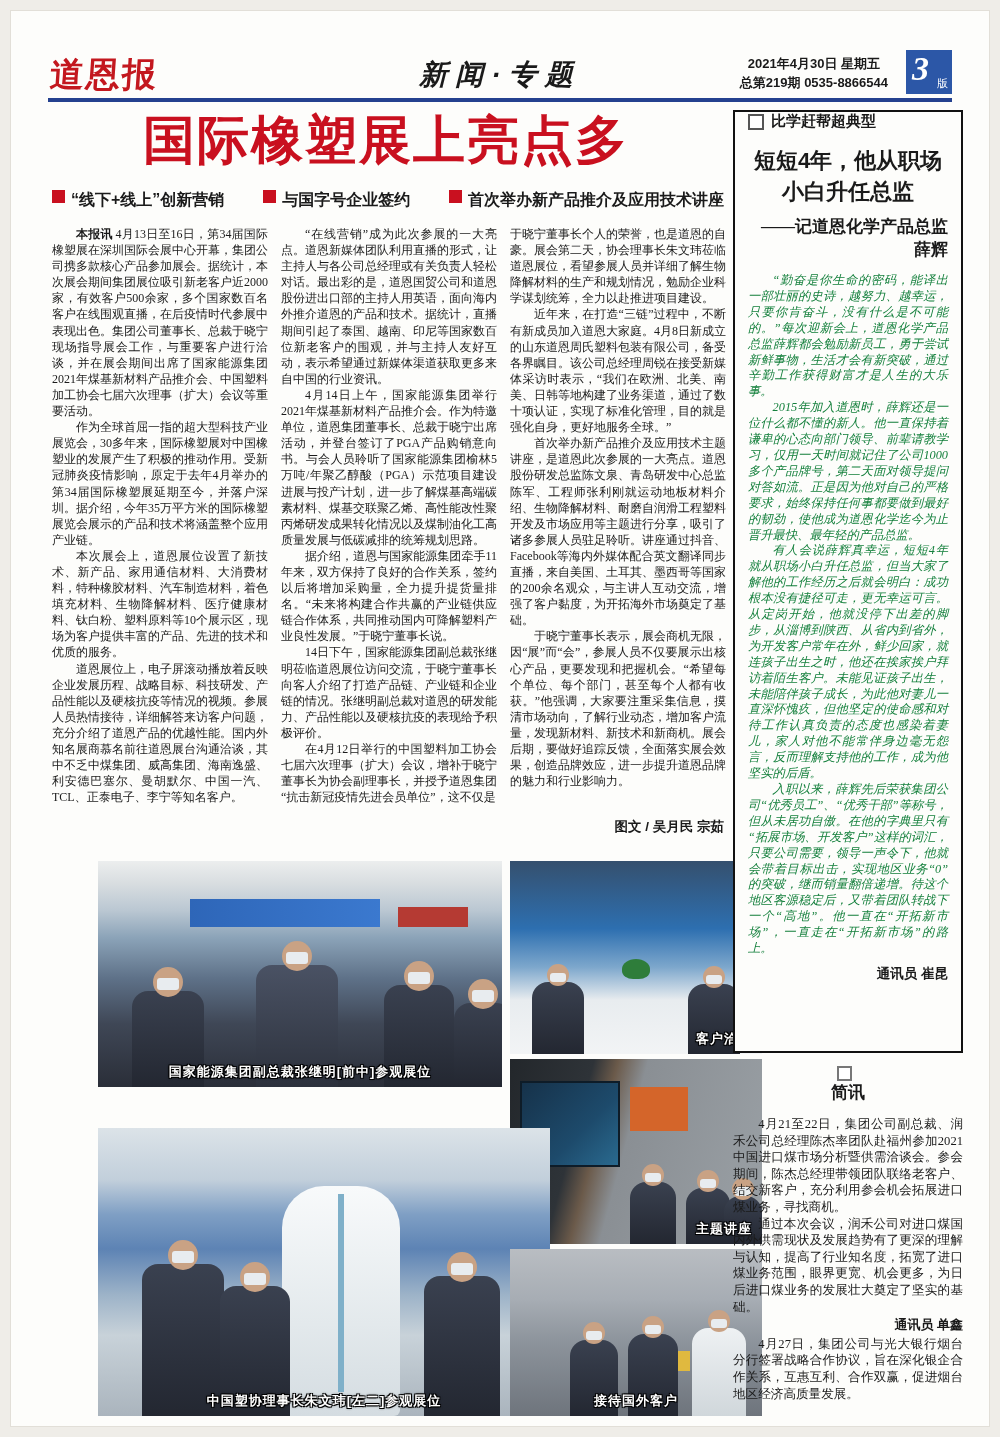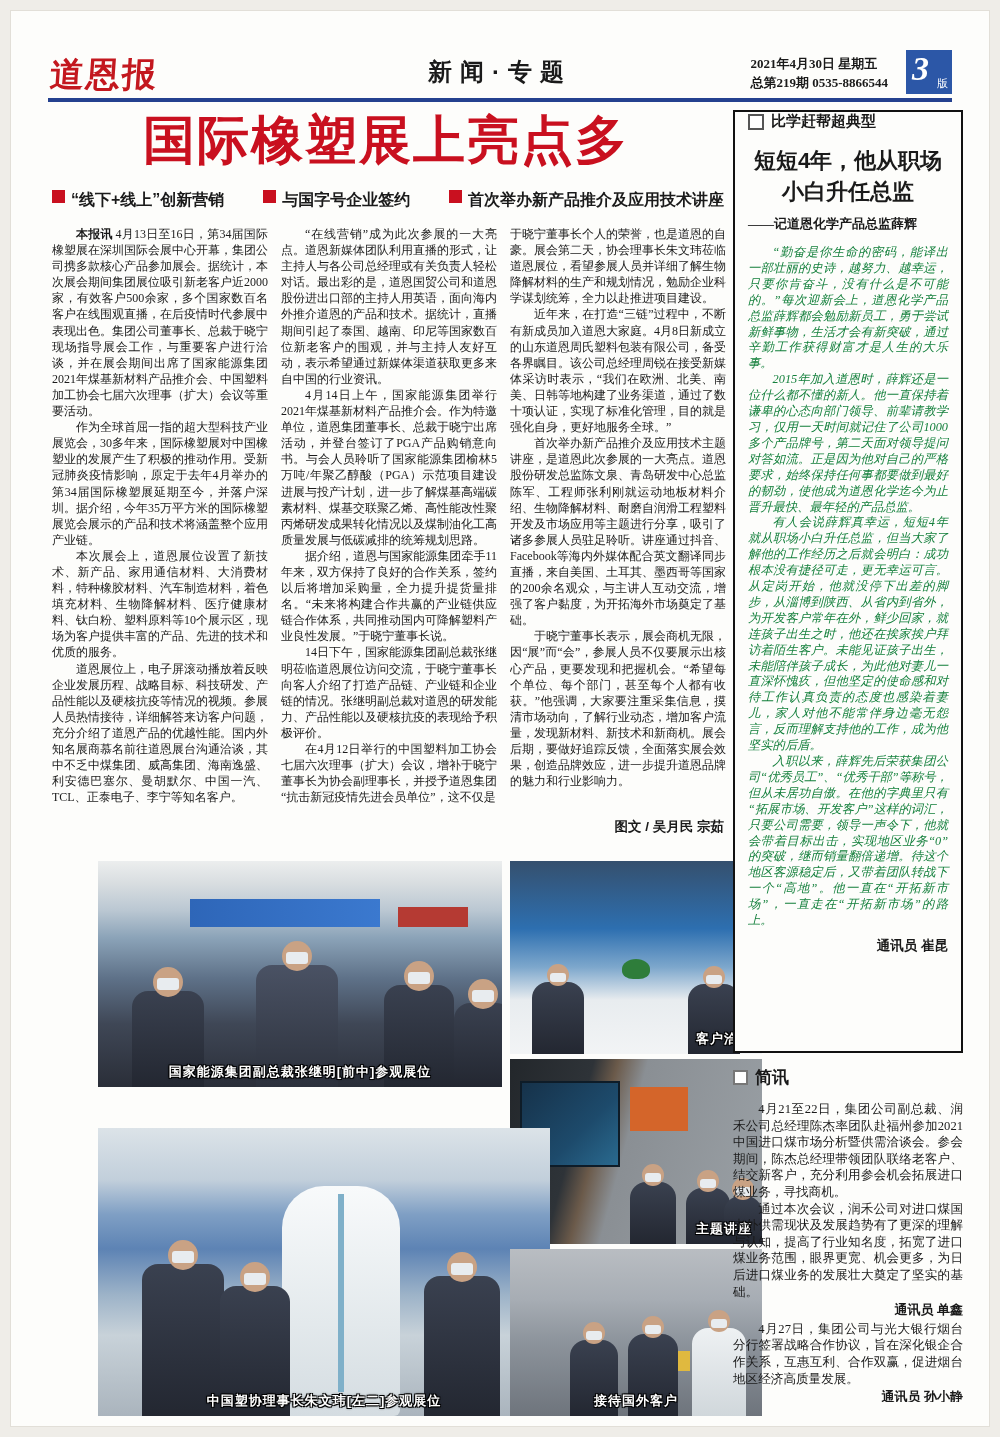--- a/index.html
+++ b/index.html
@@ -4,23 +4,23 @@
 <style>
   html,body{margin:0;padding:0;background:#e9e7e1;}
   .page{position:relative;width:1000px;height:1437px;background:#fdfdfb;overflow:hidden;
         box-shadow:inset 0 0 0 10px #efede8, inset 0 0 0 11px #e2dfd8;
         font-family:"Liberation Serif",serif;color:#1a1a1a;}
   
   .masthead{position:absolute;left:48px;top:48px;width:904px;height:48px;}
   .logo{position:absolute;left:2px;top:4px;font-size:34px;font-weight:bold;color:#c3181f;
         font-family:"Liberation Serif",serif;transform:skewX(-4deg);letter-spacing:2px;}
   .section{position:absolute;left:50%;top:8px;transform:translateX(-50%);
-           font-size:24px;font-weight:bold;letter-spacing:8px;font-family:"Liberation Sans",sans-serif;}
+           font-size:28px;font-weight:bold;letter-spacing:8px;font-family:"Liberation Sans",sans-serif;font-style:italic;}
   .dateblock{position:absolute;right:64px;top:6px;font-size:13px;font-weight:bold;line-height:19px;
-             font-family:Liberation Serif, serif;white-space:nowrap;}
+             font-family:Liberation Sans, sans-serif;white-space:nowrap;text-align:center;}
   .pagebox{position:absolute;right:0;top:2px;width:46px;height:44px;background:#2c57a7;color:#fff;}
   .pnum{position:absolute;left:6px;top:0px;font-size:34px;font-weight:bold;font-style:italic;
         font-family:"Liberation Serif",serif;}
   .punit{position:absolute;right:4px;bottom:3px;font-size:11px;font-family:"Liberation Sans",sans-serif;}
   .rule{position:absolute;left:48px;width:904px;top:98px;height:4px;background:#24418f;}
   
   .headline{position:absolute;left:48px;top:106px;width:676px;margin:0;text-align:center;
             font-size:52px;font-weight:bold;color:#c9101f;letter-spacing:2px;
             font-family:"Liberation Sans",sans-serif;}
   .subheads{position:absolute;left:52px;top:190px;width:672px;display:flex;justify-content:space-between;}
@@ -72,29 +72,29 @@
   .photo-e .folder{position:absolute;left:152px;top:102px;width:28px;height:20px;background:#e0b93f;}
   
   .feature{position:absolute;left:733px;top:110px;width:230px;height:943px;border:2.5px solid #111;
            box-sizing:border-box;padding:0 13px;background:#fdfdfb;}
   .kicker{display:flex;align-items:center;font-size:15px;font-weight:bold;
           font-family:"Liberation Sans",sans-serif;margin-bottom:14px;}
   .sqo{display:inline-block;width:12px;height:12px;border:2px solid #555;margin-right:7px;flex:none;background:#fff;}
   .ftitle{text-align:center;margin-bottom:8px;}
   .ftitle-line{font-size:22px;font-weight:bold;line-height:31px;letter-spacing:0px;
                font-family:"Liberation Sans",sans-serif;white-space:nowrap;}
-  .fsub{text-align:left;font-size:13px;margin:4px 0 12px 0;font-weight:bold;}
+  .fsub{text-align:right;font-size:17px;margin:4px 0 12px 0;font-weight:bold;}
   .fbody{font-size:12.3px;line-height:15.9px;text-align:justify;font-style:italic;color:#15803d;}
   .fbody p{margin:0;text-indent:2em;}
   .fbyline{text-align:right;font-size:13.5px;font-weight:bold;margin-top:8px;
            font-family:"Liberation Sans",sans-serif;}
   
   .briefs{position:absolute;left:733px;top:1066px;width:230px;height:336px;overflow:hidden;}
   .btitle{display:flex;align-items:center;font-size:17px;font-weight:bold;
-          font-family:"Liberation Sans",sans-serif;margin-bottom:12px;}
+          font-family:"Liberation Sans",sans-serif;margin-bottom:12px;flex-direction:column;}
   .btitle .sqo{width:11px;height:11px;border-color:#777;}
   .bbody{font-size:12.6px;line-height:16.6px;text-align:justify;}
   .bbody p{margin:0;text-indent:2em;}
   .bbyline{text-align:right;font-weight:bold;font-size:13px;margin:2px 0 2px 0;
            font-family:"Liberation Sans",sans-serif;}
   .bbyline:empty{display:none;}
 </style>
 </head>
 <body>
 

